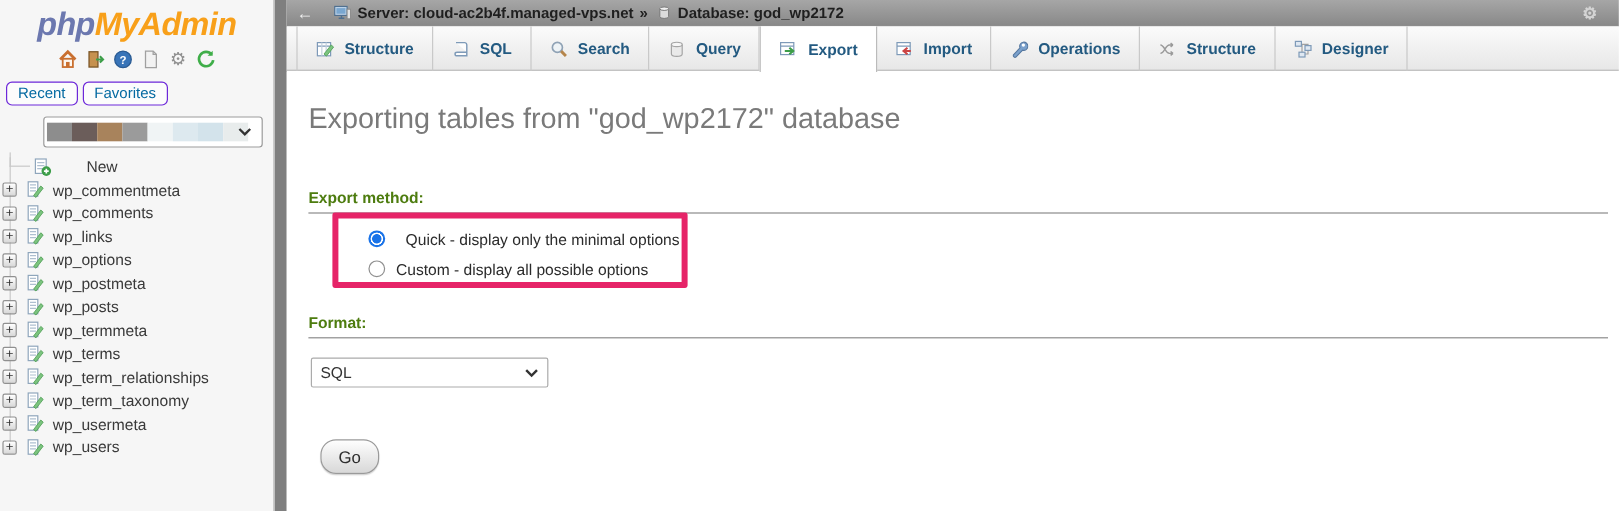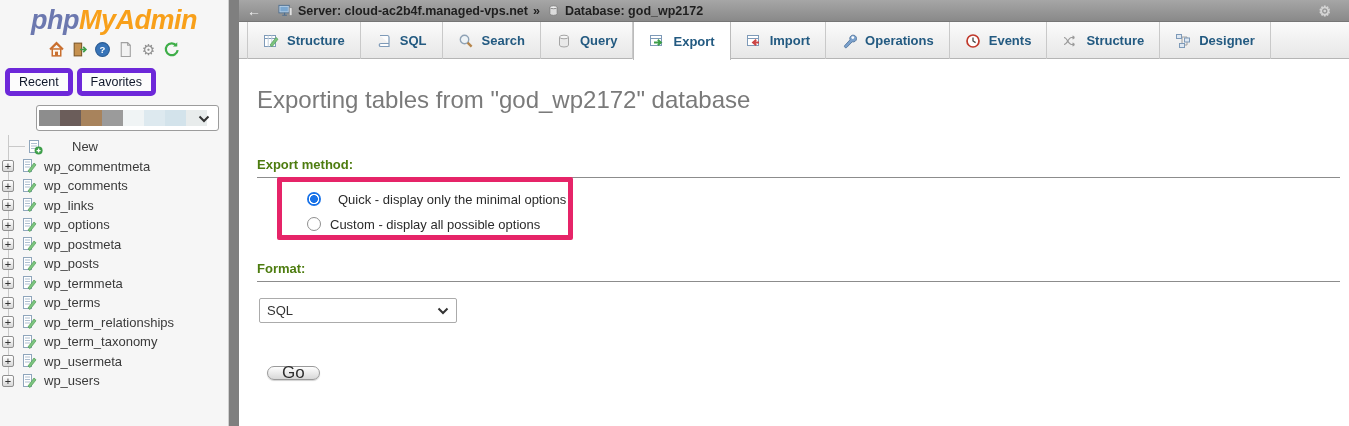--- a/index.html
+++ b/index.html
@@ -8,21 +8,21 @@
 
   
   .sidebar { position:absolute; left:0; top:0; width:228px; height:100%; background:#f6f6f6; }
   .logo { margin-top:5px; text-align:center; font-style:italic; font-weight:bold; font-size:27px; letter-spacing:-0.5px; cursor:pointer; }
   .logo .p1 { color:#6c78af; }
   .logo .p2 { color:#f8a01a; }
   .navicons { margin-top:3px; display:flex; justify-content:center; align-items:center; gap:6px; height:20px; }
   .navicons .ni { width:17px; height:17px; display:inline-flex; align-items:center; justify-content:center; cursor:pointer; }
   .gearglyph { color:#8f8f8f; font-size:15px; line-height:17px; }
   .paneltabs { margin:9px 0 0 5px; display:flex; gap:4px; }
-  .ptb { border:5px solid #6d28d9; border-radius:5px; background:#fcfcfc; padding:2px 9px; font-size:12.5px; color:#0f172a; cursor:pointer; }
+  .ptb { border:1px solid #6d28d9; border-radius:5px; background:#fcfcfc; padding:2px 9px; font-size:12.5px; color:#0369a1; cursor:pointer; }
   .dbsel { margin:9px 0 0 36px; width:183px; height:26px; border:1px solid #9c9c9c; border-radius:3px; background:#fff; position:relative; display:flex; align-items:center; cursor:pointer; }
   .redact { display:flex; height:16px; margin-left:2px; overflow:hidden; }
   .redact span { width:21px; height:16px; flex:none; }
   .r1{background:#8d8d8d}.r2{background:#6b5d5a}.r3{background:#a8835c}.r4{background:#9b9b9b}
   .r5{background:#f0f4f5}.r6{background:#dde9ef}.r7{background:#d3e3eb}.r8{background:#e8ecec}
   .chev { position:absolute; right:8px; }
 
   .tree { margin-top:6px; position:relative; font-size:13px; color:#3a3a3a; }
   .trunk { position:absolute; left:8px; top:2px; width:1px; height:246px; background:#c9c9c9; }
   .trow { height:19.5px; display:flex; align-items:center; position:relative; padding-left:44px; white-space:nowrap; cursor:pointer; }
@@ -56,21 +56,21 @@
   .sec-export { top:97px; }
   .sec-format { top:201px; }
   .pinkbox { position:absolute; top:117px; left:38px; width:296px; height:63px; border:5px solid #e62468; border-radius:2px; z-index:3; pointer-events:none; }
   .opt { position:absolute; left:68px; display:flex; align-items:center; gap:9px; font-size:13px; color:#2b2b2b; height:16px; }
   .opt1 { top:131px;gap:17px; } .opt2 { top:156px; }
   .radio { width:14px; height:14px; border-radius:50%; border:1px solid #8f8f8f; background:#fff; flex:none; cursor:pointer; }
   .radio.checked { border:none; background:radial-gradient(circle,#1a73e8 0 3.6px,#fff 4.2px 5px,#1a73e8 5.4px); }
   .opt label { cursor:pointer; }
   .fselect { position:absolute; top:238px; left:20px; width:198px; height:25px; border:1px solid #ababab; border-radius:2px; background:#fff; display:flex; align-items:center; font-size:13px; color:#333; padding-left:7px; cursor:pointer; }
   .fselect .chev2 { position:absolute; right:7px; }
-  .gobtn { position:absolute; top:306px; left:28px; height:14px; padding:0 14px; border:1px solid #9a9a9a; border-radius:13px; background:linear-gradient(#fefefe,#d8d8d8); font-size:17px; color:#2e2e2e; display:flex; align-items:center; box-shadow:0 1px 1px rgba(0,0,0,0.18); cursor:pointer; font-family:"Liberation Sans",sans-serif; }
+  .gobtn { position:absolute; top:306px; left:28px; height:29px; padding:0 14px; border:1px solid #9a9a9a; border-radius:13px; background:linear-gradient(#fefefe,#d8d8d8); font-size:14px; color:#2e2e2e; display:flex; align-items:center; box-shadow:0 1px 1px rgba(0,0,0,0.18); cursor:pointer; font-family:"Liberation Sans",sans-serif; }
 </style>
 </head>
 <body>
 
 <div class="sidebar">
   <div class="logo"><span class="p1">php</span><span class="p2">MyAdmin</span></div>
 
   <div class="navicons">
     <span class="ni">
       <svg viewBox="0 0 16 16" width="17" height="17">
@@ -357,27 +357,20 @@
     </div>
     <div class="tab">
       <span class="i16"><svg viewBox="0 0 16 16" width="16" height="16">
             <path d="M3.5 12.8 L9 6.8 a3.4 3.4 0 1 1 2.2 2 L5.6 14.6 a1.5 1.5 0 0 1 -2.1 -1.8 z" fill="#7ba1cc" stroke="#55779f" stroke-width="0.9"></path>
             <circle cx="11.8" cy="4.6" r="1.4" fill="#fff"></circle>
           </svg></span>
       <span>Operations</span>
     </div>
     <div class="tab">
       <span class="i16"><svg viewBox="0 0 16 16" width="16" height="16">
-            <circle cx="8" cy="8" r="6" fill="#fff" stroke="#c0392b" stroke-width="1.7"></circle>
-            <path d="M8 4.5 V8 L10.6 9.6" stroke="#444" stroke-width="1.3" fill="none"></path>
-          </svg></span>
-      <span>Events</span>
-    </div>
-    <div class="tab">
-      <span class="i16"><svg viewBox="0 0 16 16" width="16" height="16">
             <path d="M2 11.5 C5.5 11.5 6 4.5 9.5 4.5 H12.5 M12.5 4.5 l-2 -1.6 M12.5 4.5 l-2 1.6 M2 4.5 C5.5 4.5 6 11.5 9.5 11.5 H12.5 M12.5 11.5 l-2 -1.6 M12.5 11.5 l-2 1.6" stroke="#9a9a9a" fill="none" stroke-width="1.2"></path>
           </svg></span>
       <span>Structure</span>
     </div>
     <div class="tab">
       <span class="i16"><svg viewBox="0 0 16 16" width="16" height="16">
             <path d="M4 4 H12 V12 H7 M7 4 V14" stroke="#a0a0a0" fill="none"></path>
             <rect x="1.5" y="1.5" width="5" height="4" fill="#dfe8f2" stroke="#7e9ab8"></rect>
             <rect x="9.5" y="5" width="5" height="4" fill="#dfe8f2" stroke="#7e9ab8"></rect>
             <rect x="4.5" y="10.5" width="5" height="4" fill="#dfe8f2" stroke="#7e9ab8"></rect>

